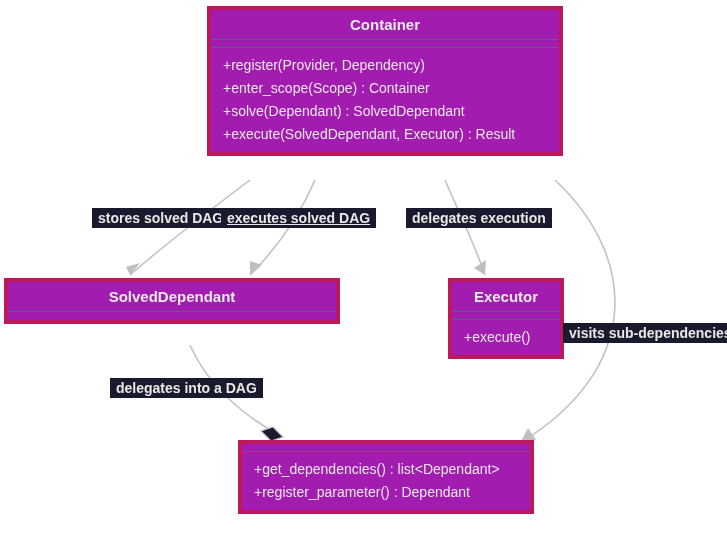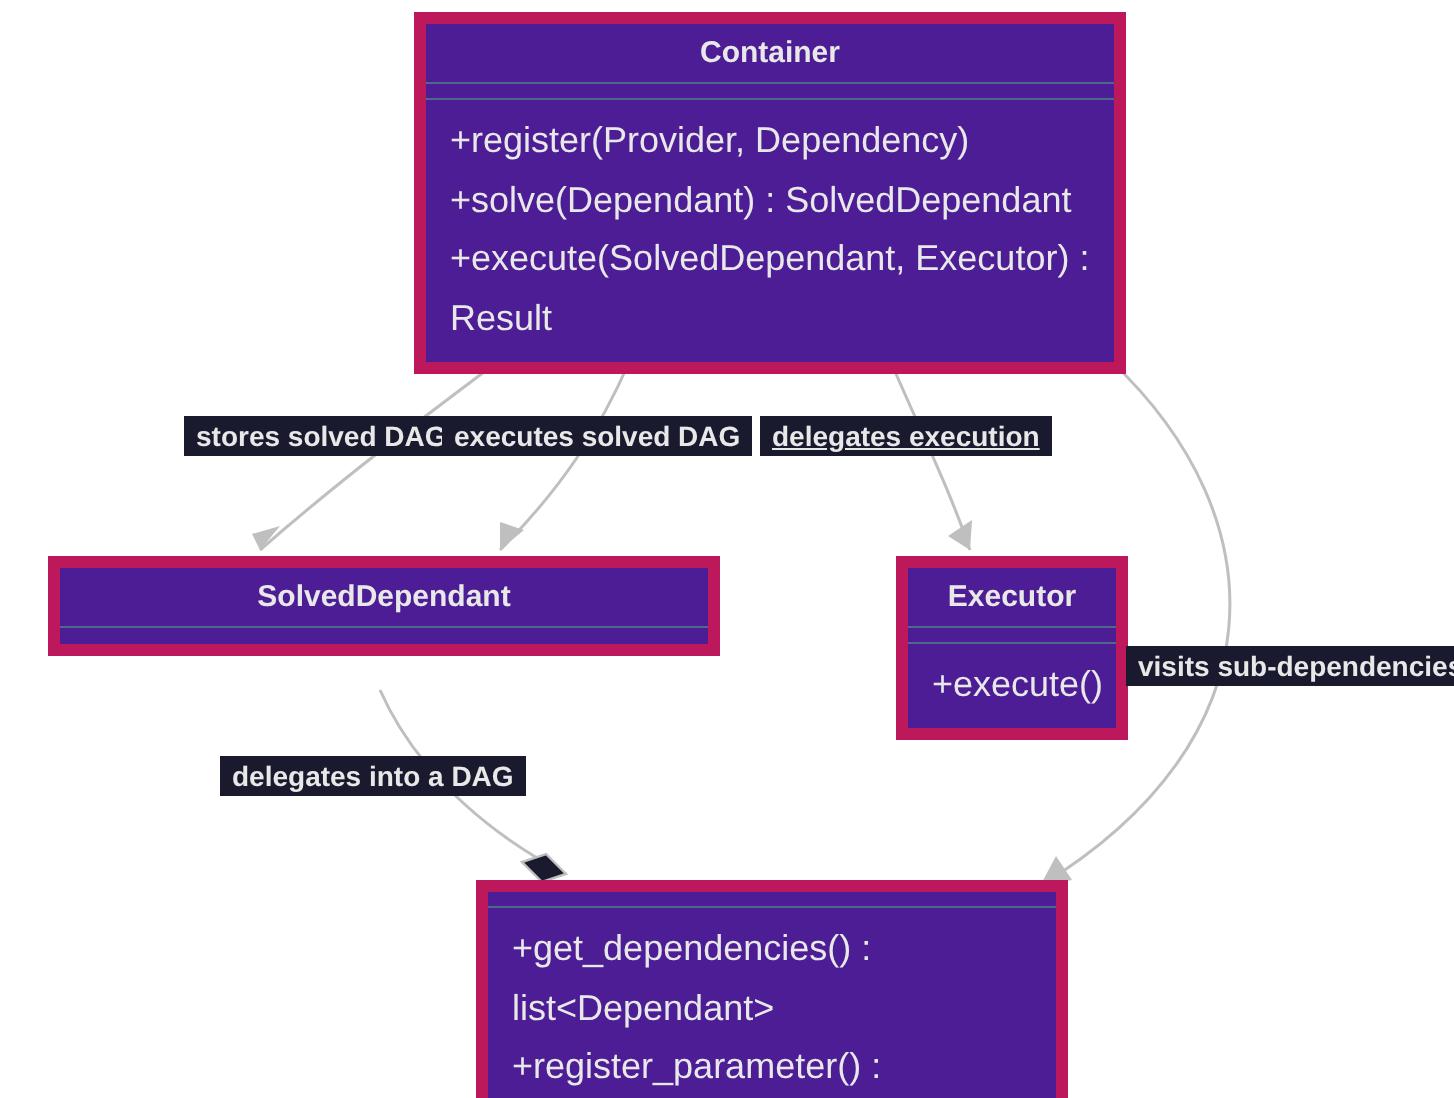--- a/index.html
+++ b/index.html
@@ -6,35 +6,35 @@
   body {
     width: 727px;
     height: 549px;
     background: #ffffff;
     font-family: "Segoe UI", Arial, sans-serif;
     position: relative;
     overflow: hidden;
   }
   .class-box {
     position: absolute;
-    background: #4c1d95;
-    border: 6px solid #be185d;
+    background: #a21caf;
+    border: 4px solid #be185d;
     color: #e8e8e8;
   }
   .class-title {
     text-align: center;
     font-weight: bold;
     padding: 6px 12px;
     border-bottom: 1px solid #4a6a8a;
     font-size: 15px;
   }
   .class-section {
     border-bottom: 1px solid #4a6a8a;
     padding: 6px 12px;
-    font-size: 18px;
+    font-size: 14px;
     line-height: 1.65;
     min-height: 8px;
   }
   .class-section:last-child { border-bottom: none; }
   .class-section.empty { padding: 2px 12px; height: 8px; }
   .edge-label {
     position: absolute;
     background: #1a1a2e;
     color: #e8e8e8;
     font-weight: bold;
@@ -76,26 +76,27 @@
 
   <path class="arrow" d="M190,345 C210,390 250,420 283,437"></path>
   <polygon class="diamond" points="283,437 273,427 261,431 271,441"></polygon>
 </svg>
 
 <div class="class-box" style="left:207px; top:6px; width:356px;">
   <div class="class-title">Container</div>
   <div class="class-section empty"></div>
   <div class="class-section">
     <div>+register(Provider, Dependency)</div>
+    <div>+enter_scope(Scope) : Container</div>
     <div>+solve(Dependant) : SolvedDependant</div>
     <div>+execute(SolvedDependant, Executor) : Result</div>
   </div>
 </div>
 
-<div class="class-box" style="left:24px; top:278px; width:336px;">
+<div class="class-box" style="left:4px; top:278px; width:336px;">
   <div class="class-title">SolvedDependant</div>
   <div class="class-section empty"></div>
 </div>
 
 <div class="class-box" style="left:448px; top:278px; width:116px;">
   <div class="class-title">Executor</div>
   <div class="class-section empty"></div>
   <div class="class-section">
     <div>+execute()</div>
   </div>
@@ -103,16 +104,16 @@
 
 <div class="class-box" style="left:238px; top:440px; width:296px;">
   <div class="class-section empty"></div>
   <div class="class-section">
     <div>+get_dependencies() : list&lt;Dependant&gt;</div>
     <div>+register_parameter() : Dependant</div>
   </div>
 </div>
 
 <div class="edge-label" style="left:92px; top:208px;">stores solved DAG</div>
-<div class="edge-label" style="left:221px; top:208px;">executes solved DAG</div>
-<div class="edge-label" style="left:380px; top:208px;text-decoration:underline;">delegates execution</div>
+<div class="edge-label" style="left:221px; top:208px;text-decoration:underline;">executes solved DAG</div>
+<div class="edge-label" style="left:406px; top:208px;">delegates execution</div>
 <div class="edge-label" style="left:563px; top:323px;">visits sub-dependencies</div>
 <div class="edge-label" style="left:110px; top:378px;">delegates into a DAG</div>
 
 </body></html>

